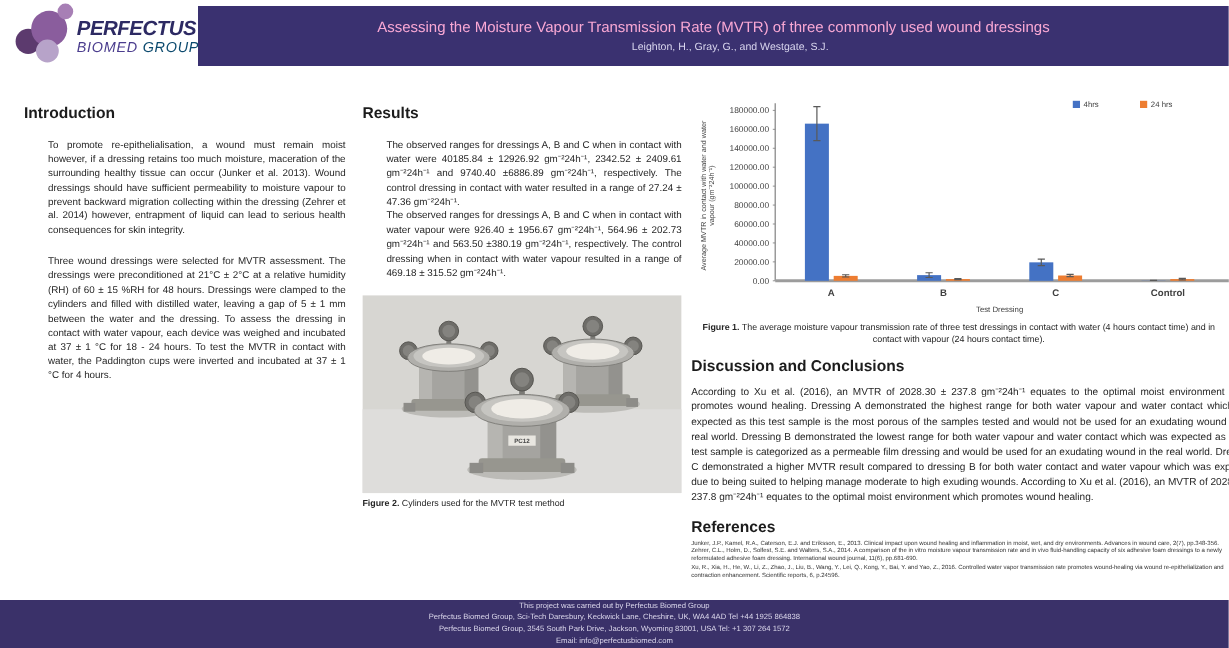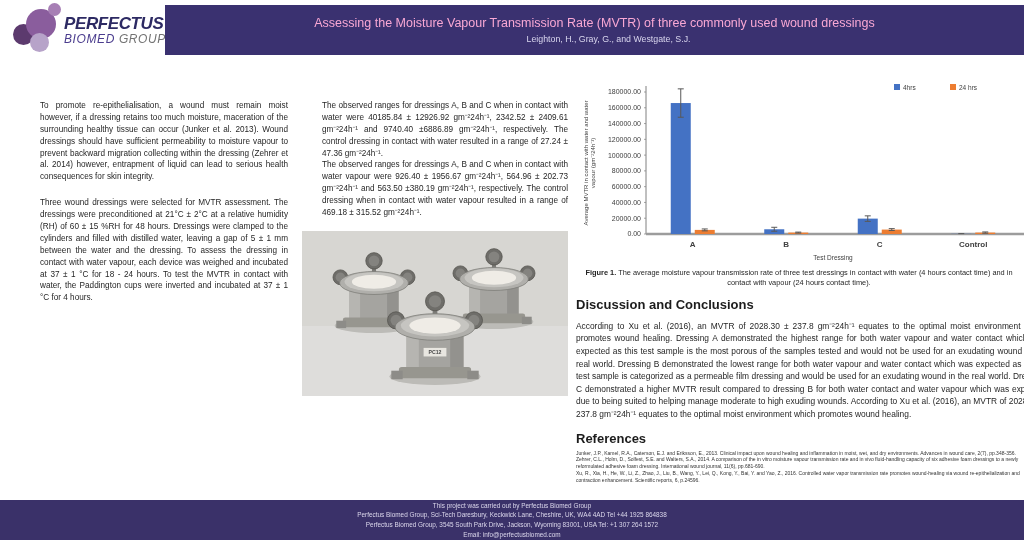--- a/index.html
+++ b/index.html
@@ -11,21 +11,21 @@
   .logo { position:absolute; left:6px; top:2px; width:160px; height:58px;font-style:italic; }
   .logo-circle { position:absolute; border-radius:50%; }
   .lc1 { left:20px; top:7px;  width:30px; height:30px; background:#8a5d9d; }
   .lc2 { left:42px; top:1px;  width:13px; height:13px; background:#a77fb5; }
   .lc3 { left:7px;  top:22px; width:21px; height:21px; background:#5c3a6e; }
   .lc4 { left:24px; top:31px; width:19px; height:19px; background:#b7a3c9; }
   .logo-text { position:absolute; left:58px; top:13px; line-height:1; }
   .logo-name { font-size:17px; font-weight:bold; color:#2d2a63; letter-spacing:-0.4px; }
   .logo-sub { font-size:12px; letter-spacing:0.6px; margin-top:1px; font-weight:normal; }
   .logo-sub .biomed { color:#4b3d8e; }
-  .logo-sub .group  { color:#737373; }
+  .logo-sub .group  { color:#0c4a6e; }
 
   .title-bar { position:absolute; left:165px; top:5px; width:859px; height:50px; background:#3a3170;
                display:flex; flex-direction:column; align-items:center; justify-content:center; }
   .poster-title   { font-size:12.5px; color:#f9a8d4; }
   .poster-authors { font-size:8.8px;  color:#d9d6ee; margin-top:4px;margin-left:28px; }
 
   
   .col { position:absolute; text-align:justify; }
   .col-left  { left:20px;  top:86px; width:268px; }
   .col-mid   { left:302px; top:86px; width:266px; }
@@ -68,25 +68,27 @@
       <div class="logo-sub"><span class="biomed">BIOMED</span> <span class="group">GROUP</span></div>
     </div>
   </div>
   <div class="title-bar">
     <div class="poster-title">Assessing the Moisture Vapour Transmission Rate (MVTR) of three commonly used wound dressings</div>
     <div class="poster-authors">Leighton, H., Gray, G., and Westgate, S.J.</div>
   </div>
 </div>
 
 <div class="col col-left">
+  <div class="section-h">Introduction</div>
   <p class="body-p mt14">To promote re-epithelialisation, a wound must remain moist however, if a dressing retains too much moisture, maceration of the surrounding healthy tissue can occur (Junker et al. 2013). Wound dressings should have sufficient permeability to moisture vapour to prevent backward migration collecting within the dressing (Zehrer et al. 2014) however, entrapment of liquid can lead to serious health consequences for skin integrity.</p>
   <p class="body-p mt14">Three wound dressings were selected for MVTR assessment. The dressings were preconditioned at 21°C ± 2°C at a relative humidity (RH) of 60 ± 15 %RH for 48 hours. Dressings were clamped to the cylinders and filled with distilled water, leaving a gap of 5 ± 1 mm between the water and the dressing. To assess the dressing in contact with water vapour, each device was weighed and incubated at 37 ± 1 °C for 18 - 24 hours. To test the MVTR in contact with water, the Paddington cups were inverted and incubated at 37 ± 1 °C for 4 hours.</p>
 </div>
 
 <div class="col col-mid">
+  <div class="section-h">Results</div>
   <p class="body-p mt14">The observed ranges for dressings A, B and C when in contact with water were 40185.84 ± 12926.92 gm⁻²24h⁻¹, 2342.52 ± 2409.61 gm⁻²24h⁻¹ and 9740.40 ±6886.89 gm⁻²24h⁻¹, respectively. The control dressing in contact with water resulted in a range of 27.24 ± 47.36 gm⁻²24h⁻¹.</p>
   <p class="body-p">The observed ranges for dressings A, B and C when in contact with water vapour were 926.40 ± 1956.67 gm⁻²24h⁻¹, 564.96 ± 202.73 gm⁻²24h⁻¹ and 563.50 ±380.19 gm⁻²24h⁻¹, respectively. The control dressing when in contact with water vapour resulted in a range of 469.18 ± 315.52 gm⁻²24h⁻¹.</p>
   <svg id="figure2-photo" class="photo" viewBox="0 0 266 165">
       <rect x="0" y="0" width="266" height="165" fill="#d7d6d2"></rect>
       <rect x="0" y="95" width="266" height="70" fill="#dedddb"></rect>
       <ellipse cx="72" cy="94.64" rx="39.36" ry="7.38" fill="#bcbbb7"></ellipse>
       <rect x="47.400000000000006" y="56.92" width="49.199999999999996" height="32.8" fill="#a5a4a0"></rect>
       <rect x="47.400000000000006" y="56.92" width="10.66" height="32.8" fill="#b6b5b1"></rect>
       <rect x="85.12" y="56.92" width="11.479999999999999" height="32.8" fill="#93928e"></rect>
       <rect x="40.84" y="86.44" width="62.31999999999999" height="9.84" rx="2.46" fill="#97968f"></rect>
@@ -138,20 +140,21 @@
       <circle cx="94.05000000000001" cy="89.35" r="8.549999999999999" fill="#6e6d69" stroke="#55544f" stroke-width="0.8"></circle>
       <circle cx="94.05000000000001" cy="89.35" r="5.51" fill="#84837f"></circle>
       <circle cx="171.95" cy="89.35" r="8.549999999999999" fill="#6e6d69" stroke="#55544f" stroke-width="0.8"></circle>
       <circle cx="171.95" cy="89.35" r="5.51" fill="#84837f"></circle>
       <ellipse cx="133" cy="96" rx="39.9" ry="13.299999999999999" fill="#b0afab" stroke="#7e7d79" stroke-width="0.8"></ellipse>
       <ellipse cx="133" cy="94.575" rx="34.199999999999996" ry="10.924999999999999" fill="#c6c5c1"></ellipse>
       <ellipse cx="133" cy="94.575" rx="25.65" ry="8.075" fill="#efece6"></ellipse>
       <rect x="121.6" y="116.9" width="22.799999999999997" height="8.549999999999999" fill="#e8e6e0"></rect>
       <text x="133" y="123.075" text-anchor="middle" font-size="5.225" fill="#4a4a4a" font-weight="bold">PC12</text>
     </svg>
+  <div class="caption"><b>Figure 2.</b><span> Cylinders used for the MVTR test method</span></div>
 </div>
 
 <div class="col col-right">
   <svg id="mvtr-chart" class="chart" viewBox="0 0 450 194">
       <text x="65" y="164.4" text-anchor="end" font-size="7" fill="#404040">0.00</text>
       <line x1="68" y1="162" x2="70" y2="162" stroke="#808080" stroke-width="0.7"></line>
       <text x="65" y="148.62222222222223" text-anchor="end" font-size="7" fill="#404040">20000.00</text>
       <line x1="68" y1="146.22222222222223" x2="70" y2="146.22222222222223" stroke="#808080" stroke-width="0.7"></line>
       <text x="65" y="132.84444444444446" text-anchor="end" font-size="7" fill="#404040">40000.00</text>
       <line x1="68" y1="130.44444444444446" x2="70" y2="130.44444444444446" stroke="#808080" stroke-width="0.7"></line>

